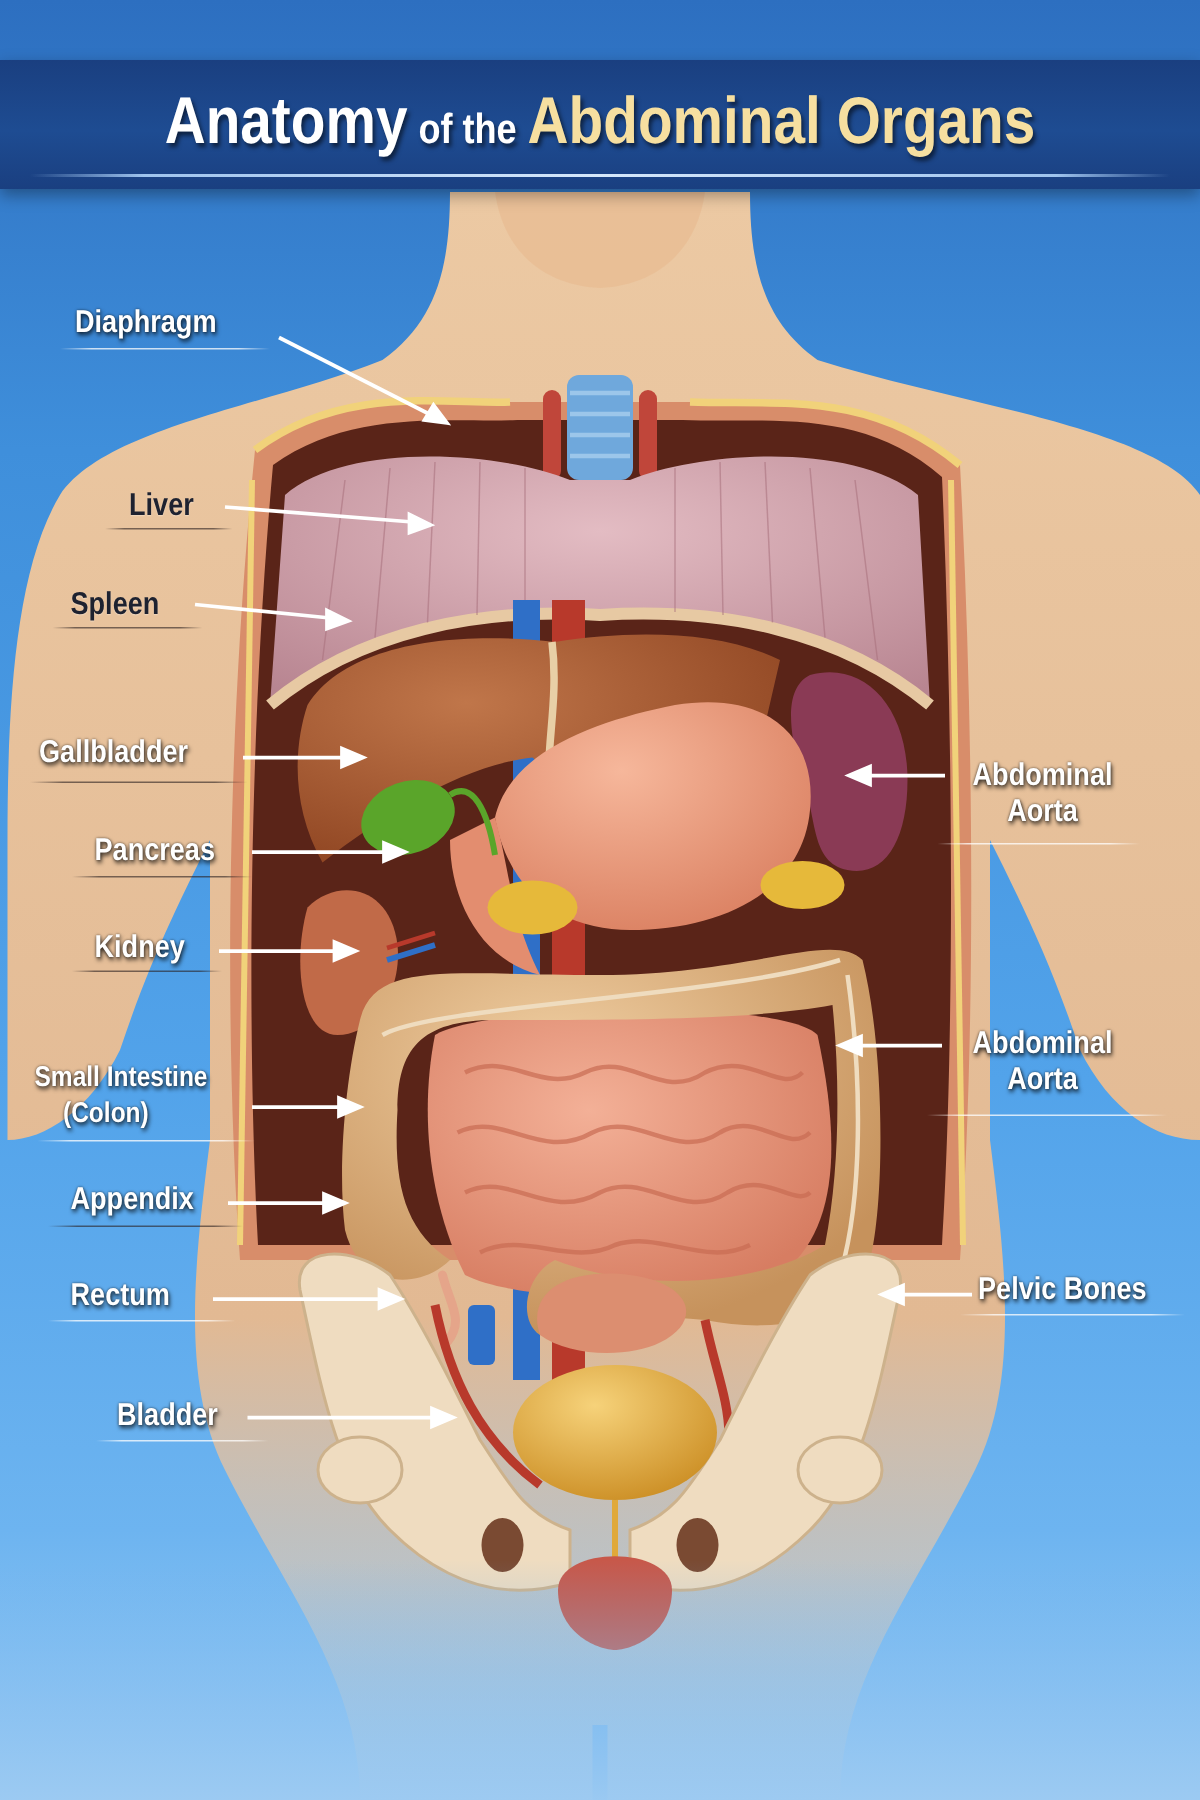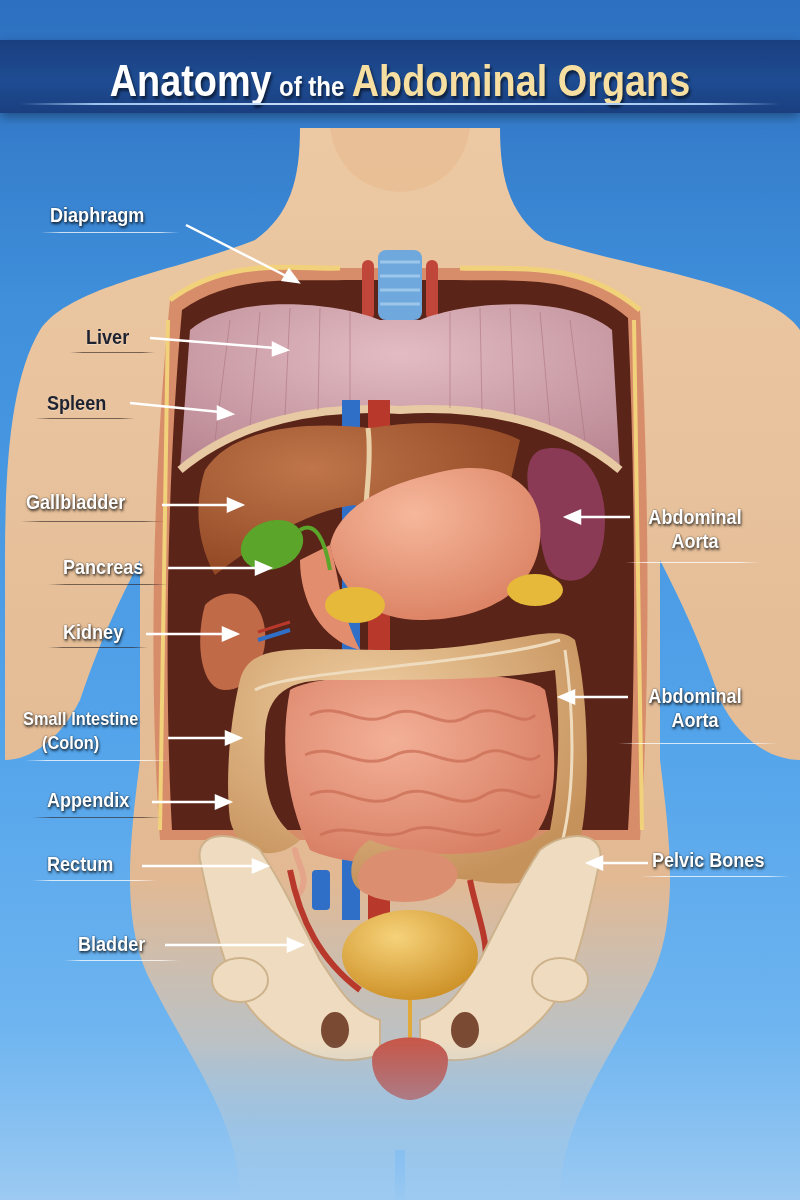--- a/index.html
+++ b/index.html
@@ -3,21 +3,21 @@
   <meta charset="utf-8">
   <style>
     * { box-sizing: border-box; margin: 0; padding: 0; }
     html, body { width: 800px; height: 1200px; overflow: hidden; }
     body {
       position: relative;
       font-family: "Liberation Sans", "DejaVu Sans", sans-serif;
       background: linear-gradient(180deg, #2d6fc0 0%, #3f8fdb 25%, #52a3ea 60%, #6db4f0 85%, #9ccaf2 100%);
     }
     .title-banner {
-      position: absolute; left: 0; top: 40px; width: 800px; height: 73px;
+      position: absolute; left: 0; top: 40px; width: 800px; height: 86px;
       background: linear-gradient(180deg, #1a3f80 0%, #1e4c92 55%, #1a3f80 100%);
       box-shadow: 0 4px 10px rgba(0,0,0,.35);
       padding-left: 48px;
     }
     .title-banner .rule {
       position: absolute; left: 20px; right: 20px; bottom: 8px; height: 2px;
       background: linear-gradient(90deg, transparent, #9fc4ee 10%, #d6e8fb 50%, #9fc4ee 90%, transparent);
     }
     .title {
       position: absolute; left: 0; right: 0; top: 16px;

